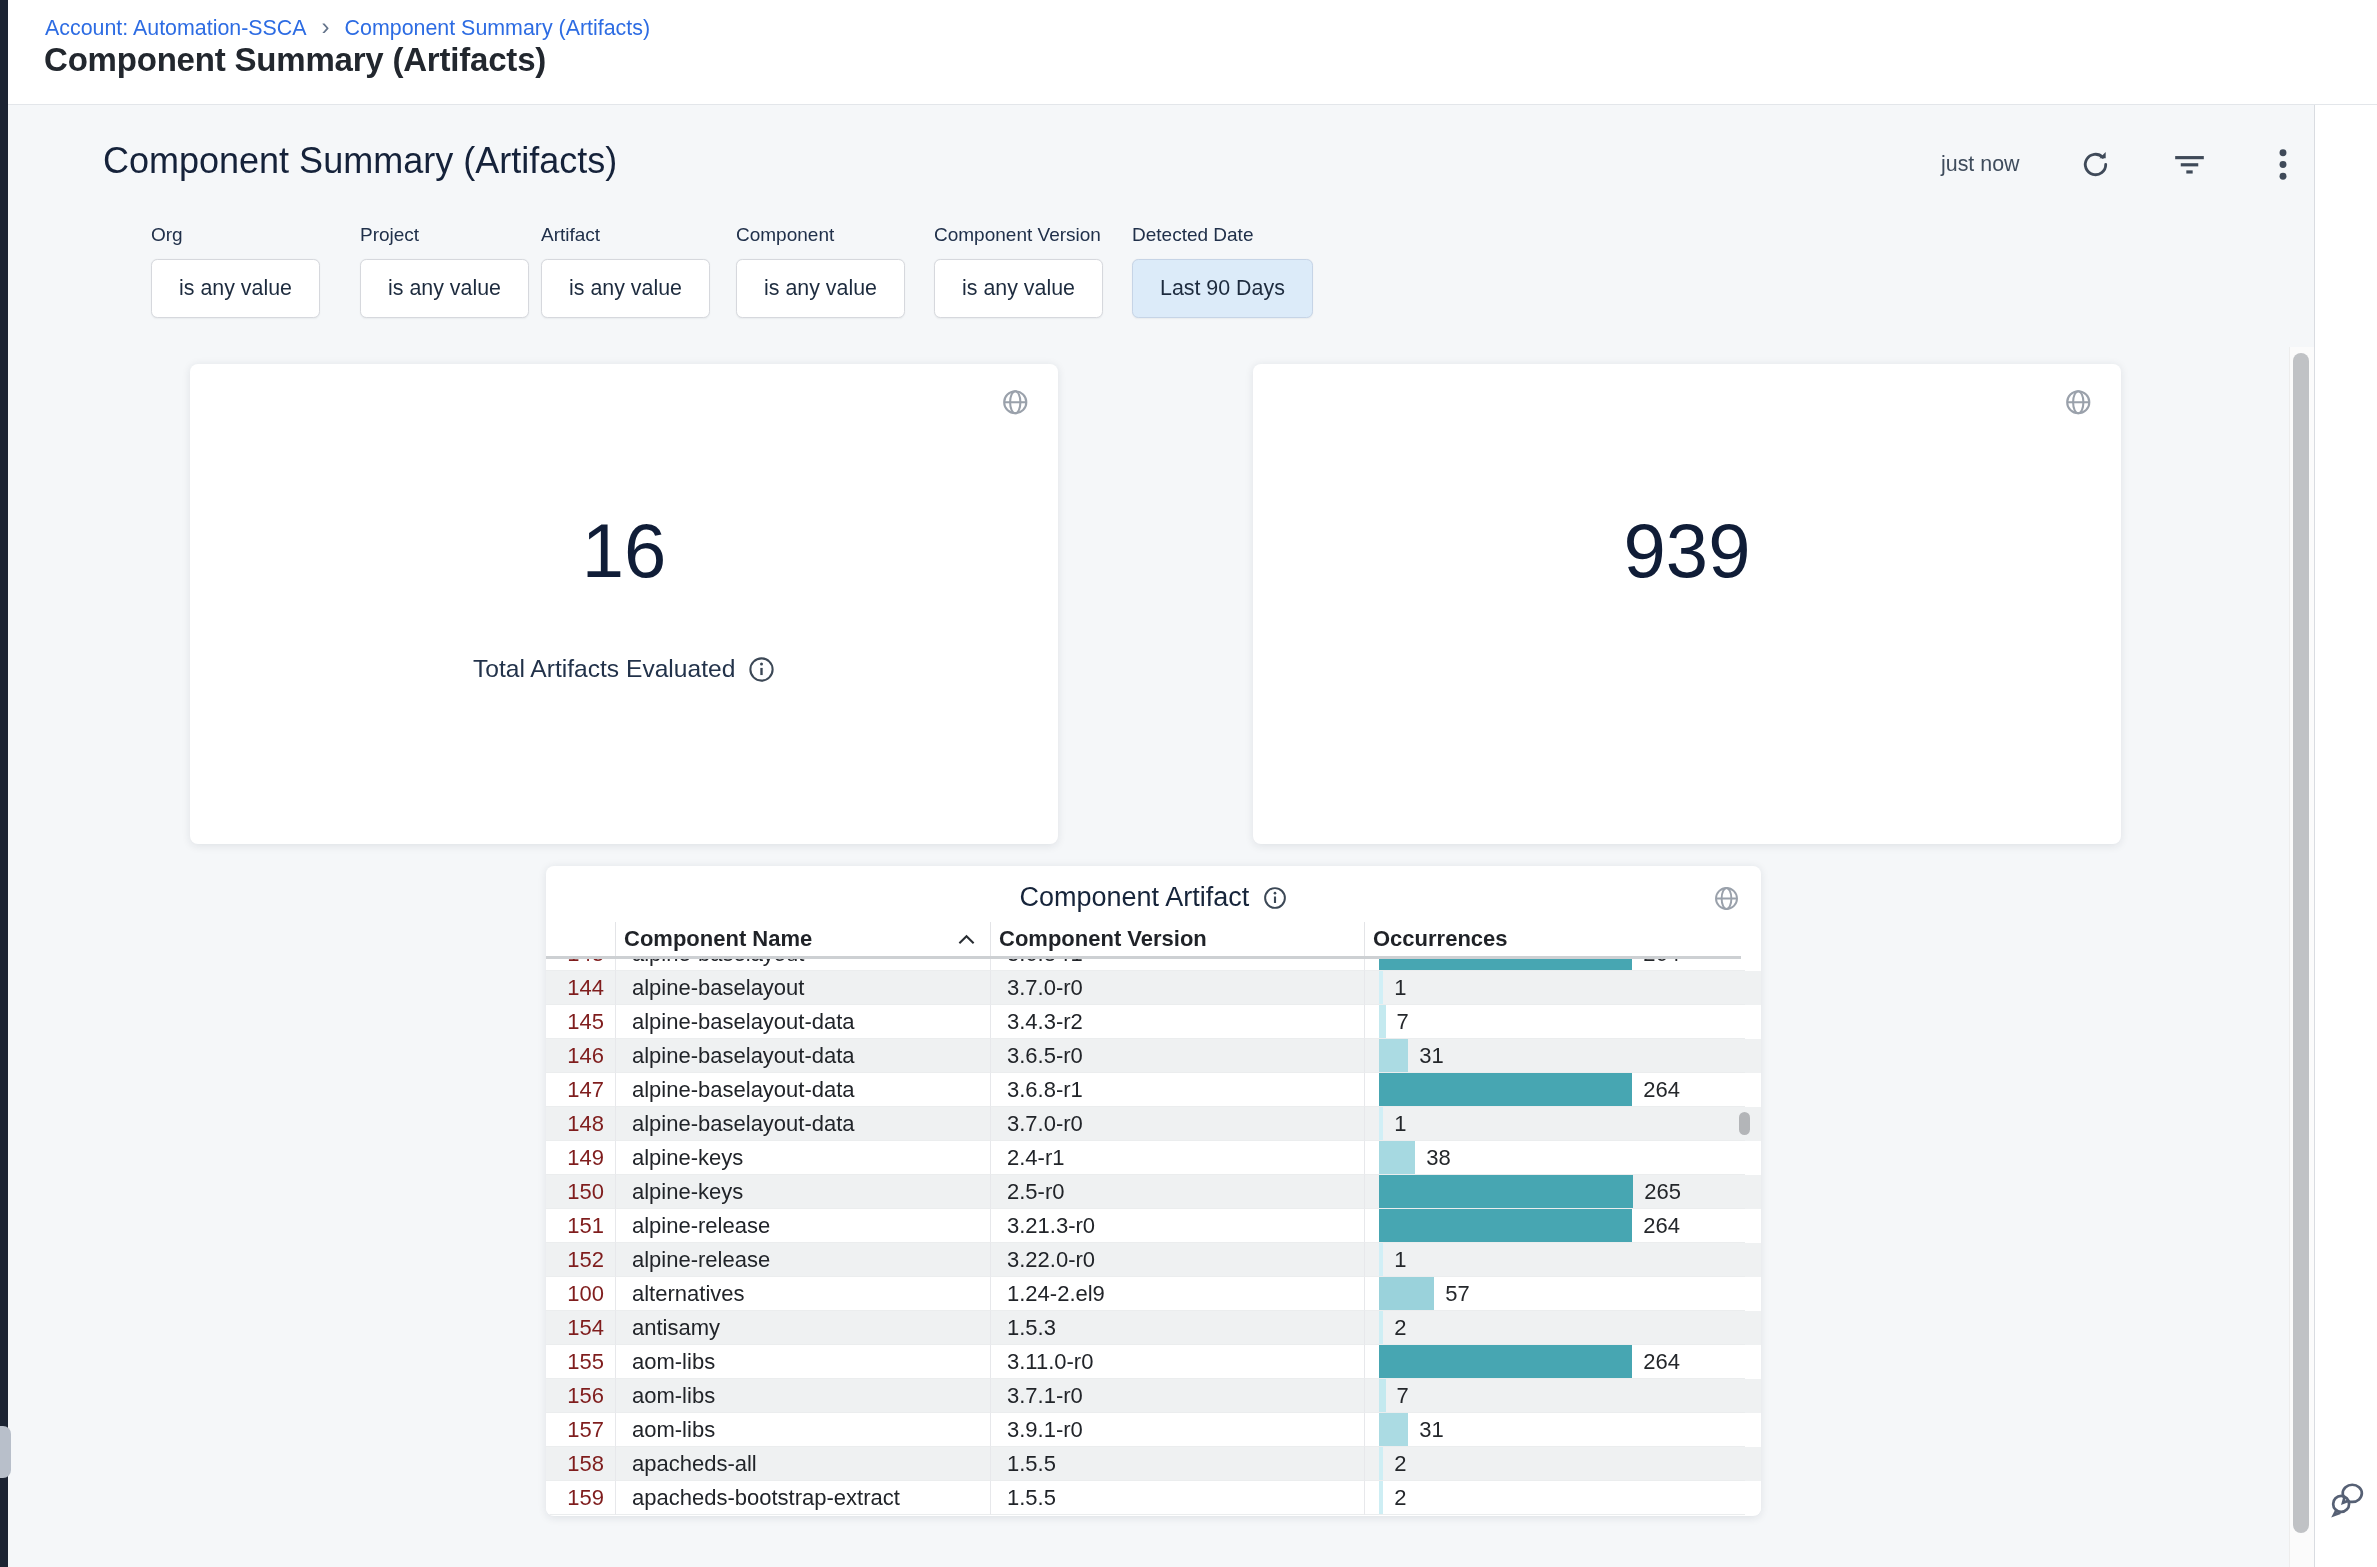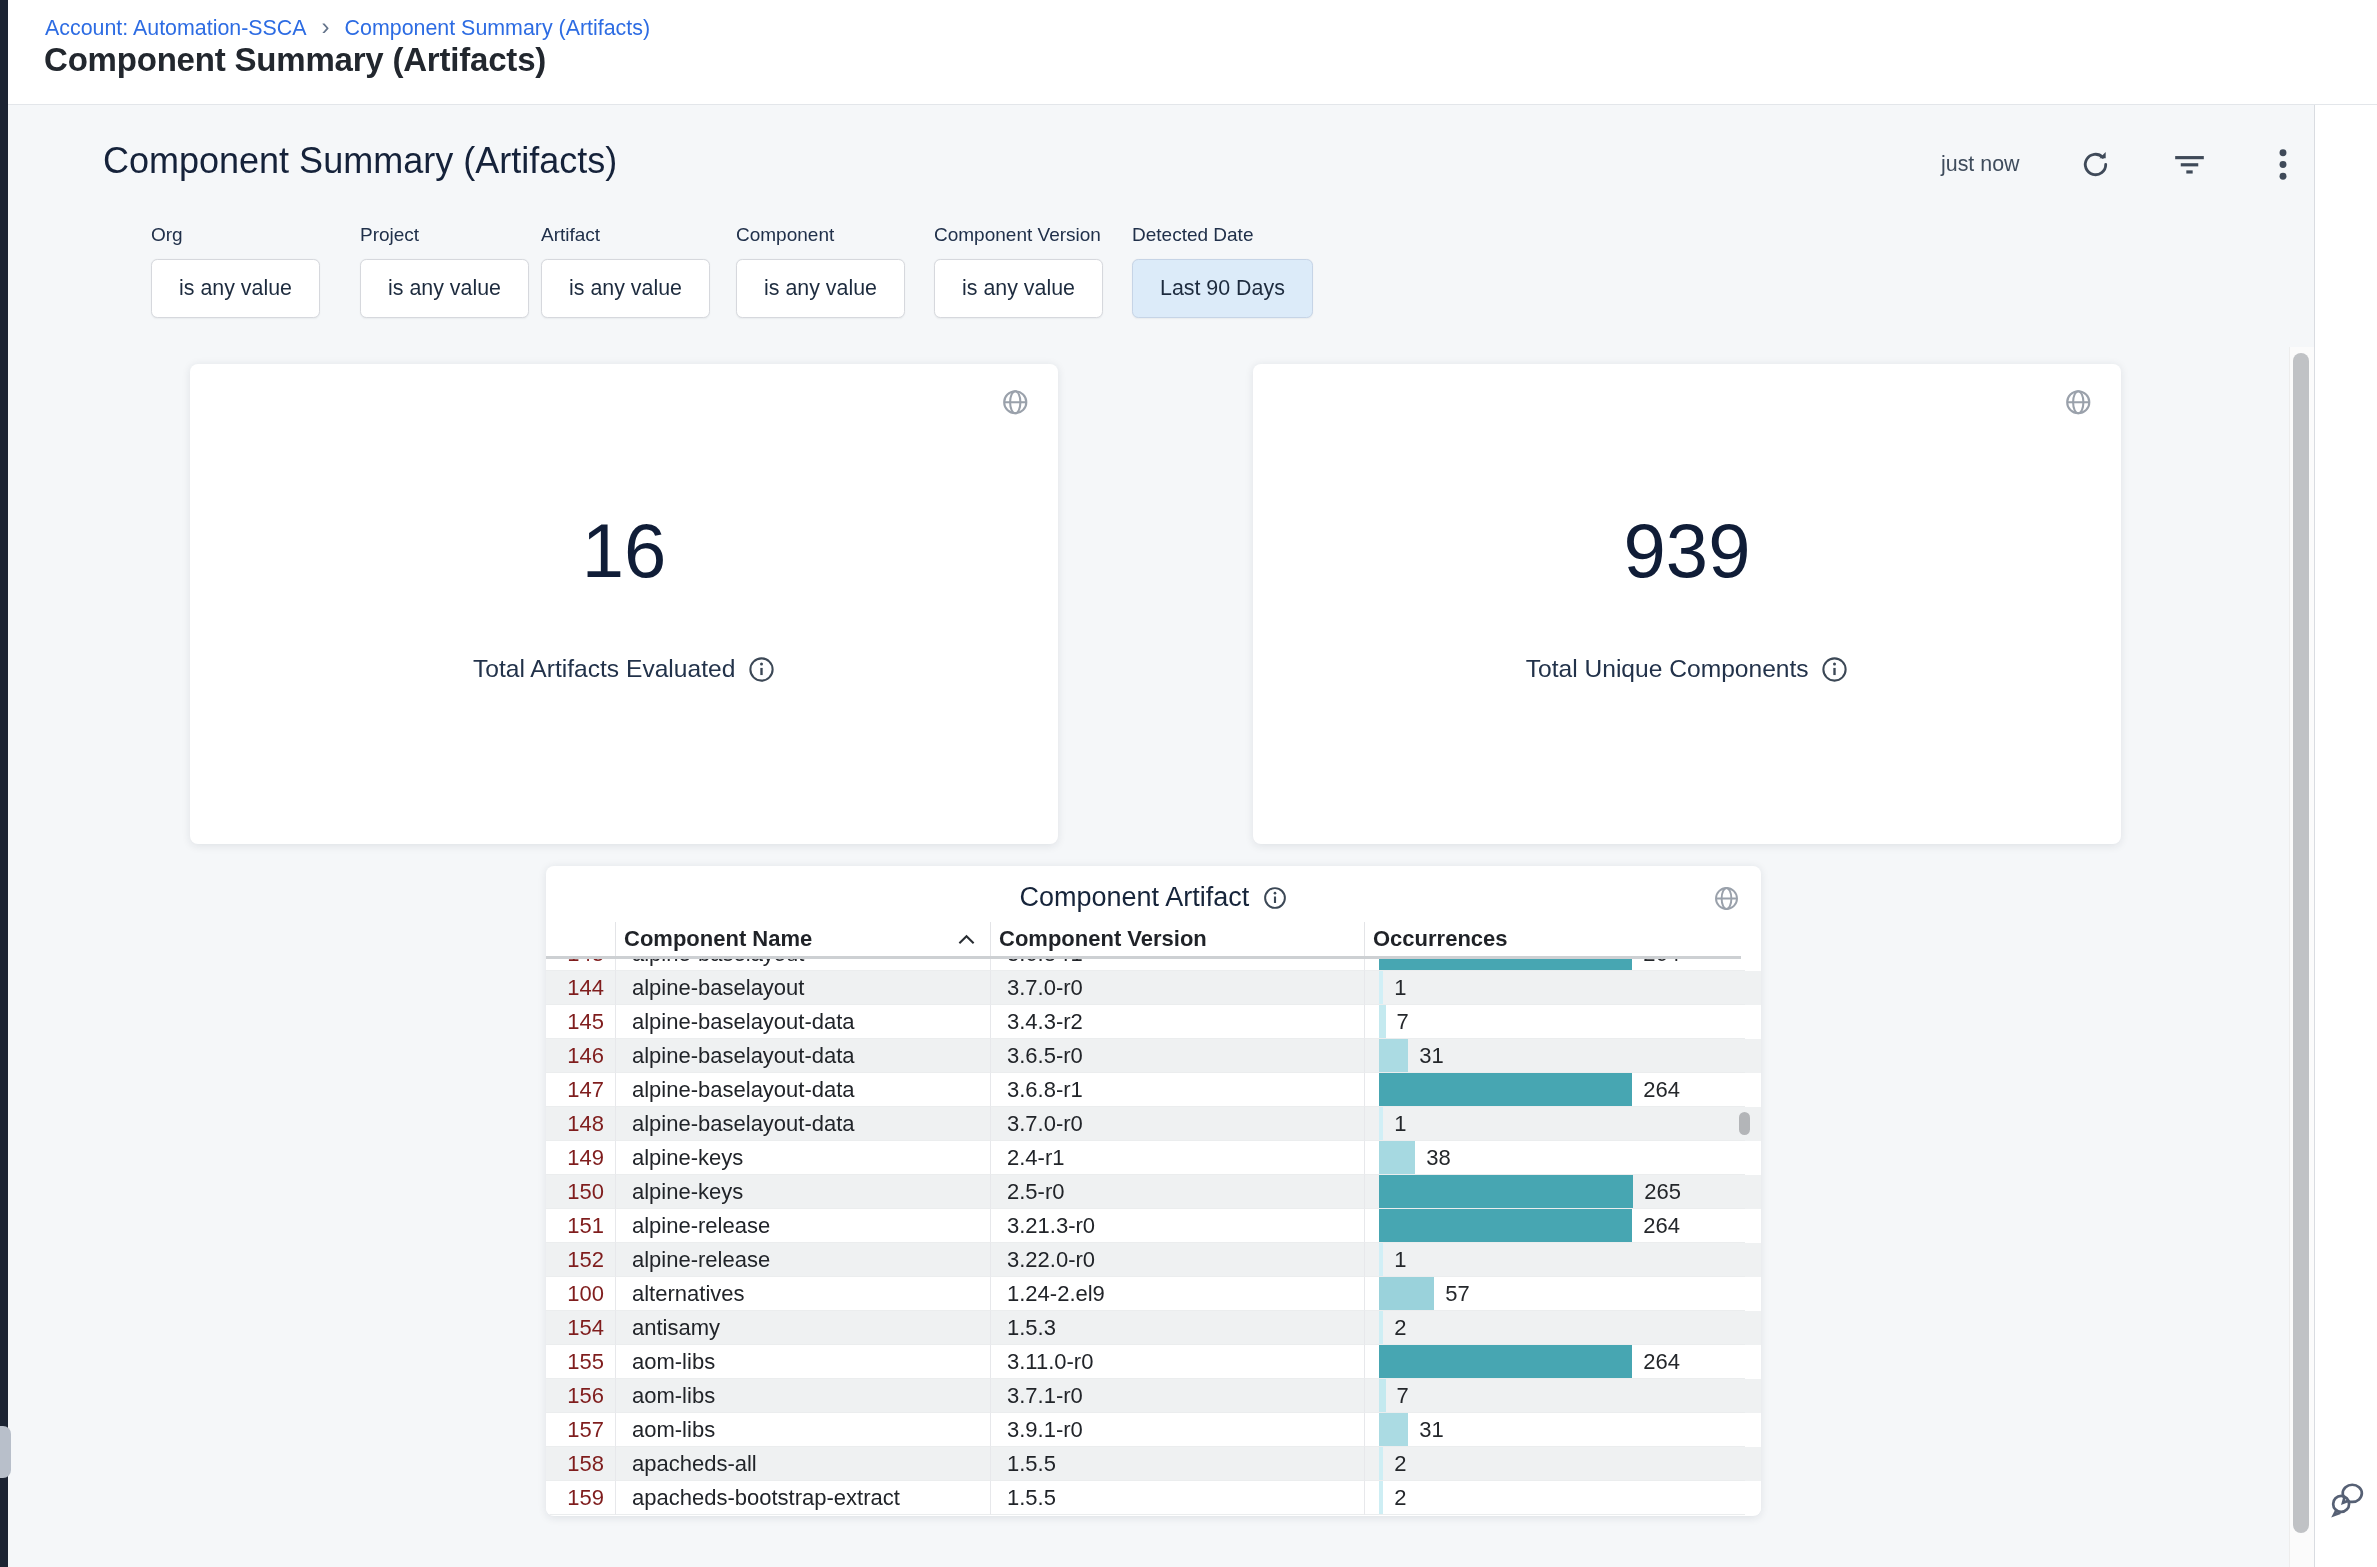--- a/index.html
+++ b/index.html
@@ -142,30 +142,20 @@
 
   <section class="tile tile2">
     <span class="tile-globe">
       <svg width="28.5" height="28.5" viewBox="0 0 36 36" fill="none" stroke="#9aa1ab" stroke-width="2.6">
         <circle cx="18" cy="18" r="14"></circle>
         <ellipse cx="18" cy="18" rx="6.5" ry="14"></ellipse>
         <line x1="4" y1="18" x2="32" y2="18"></line>
       </svg>
     </span>
     <div class="tile-num">939</div>
-    <div class="tile-label">
-      <span>Total Unique Components</span>
-      <span>
-        <svg width="27" height="27" viewBox="0 0 34 34" fill="none">
-          <circle cx="17" cy="17" r="14" stroke="#3c4856" stroke-width="2.6"></circle>
-          <line x1="17" y1="15" x2="17" y2="24" stroke="#3c4856" stroke-width="3"></line>
-          <circle cx="17" cy="10.2" r="1.9" fill="#3c4856"></circle>
-        </svg>
-      </span>
-    </div>
   </section>
 
   <section class="table-card">
     <span class="card-globe">
       <svg width="27" height="27" viewBox="0 0 36 36" fill="none" stroke="#9aa1ab" stroke-width="2.6">
         <circle cx="18" cy="18" r="14"></circle>
         <ellipse cx="18" cy="18" rx="6.5" ry="14"></ellipse>
         <line x1="4" y1="18" x2="32" y2="18"></line>
       </svg>
     </span>

